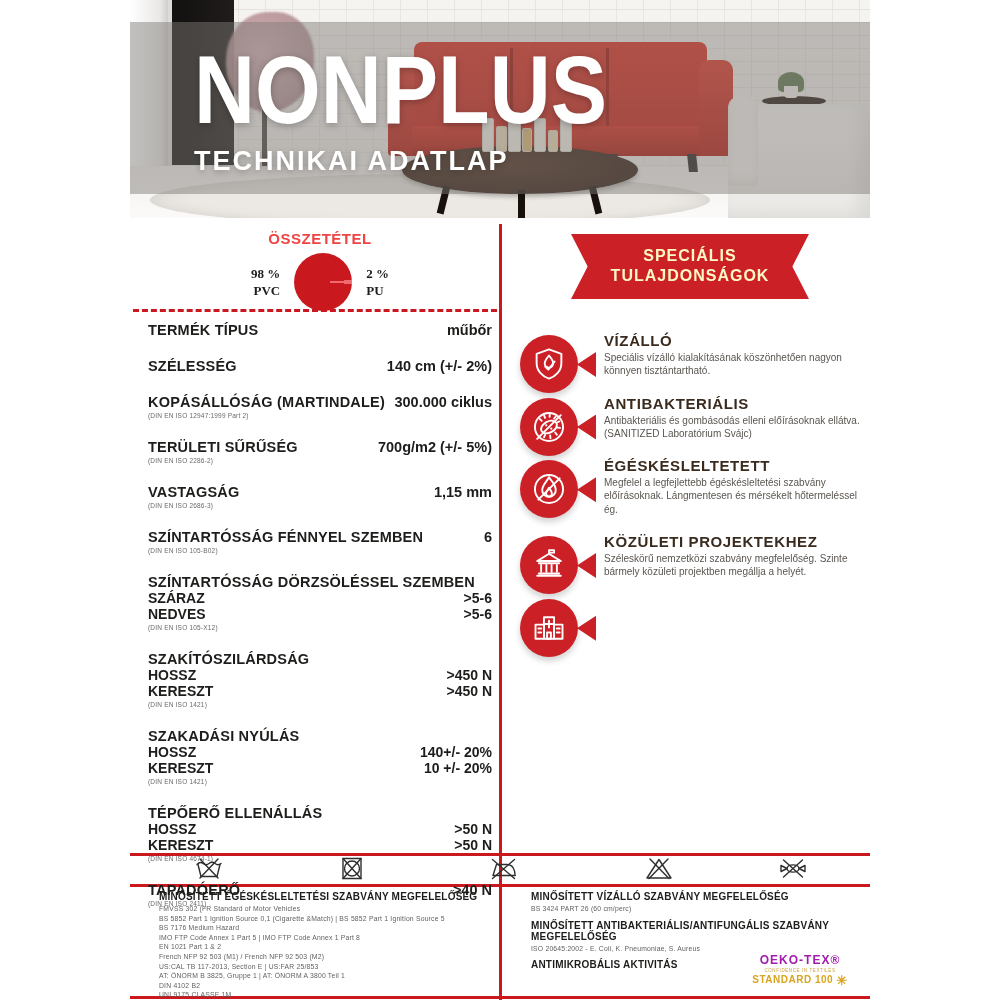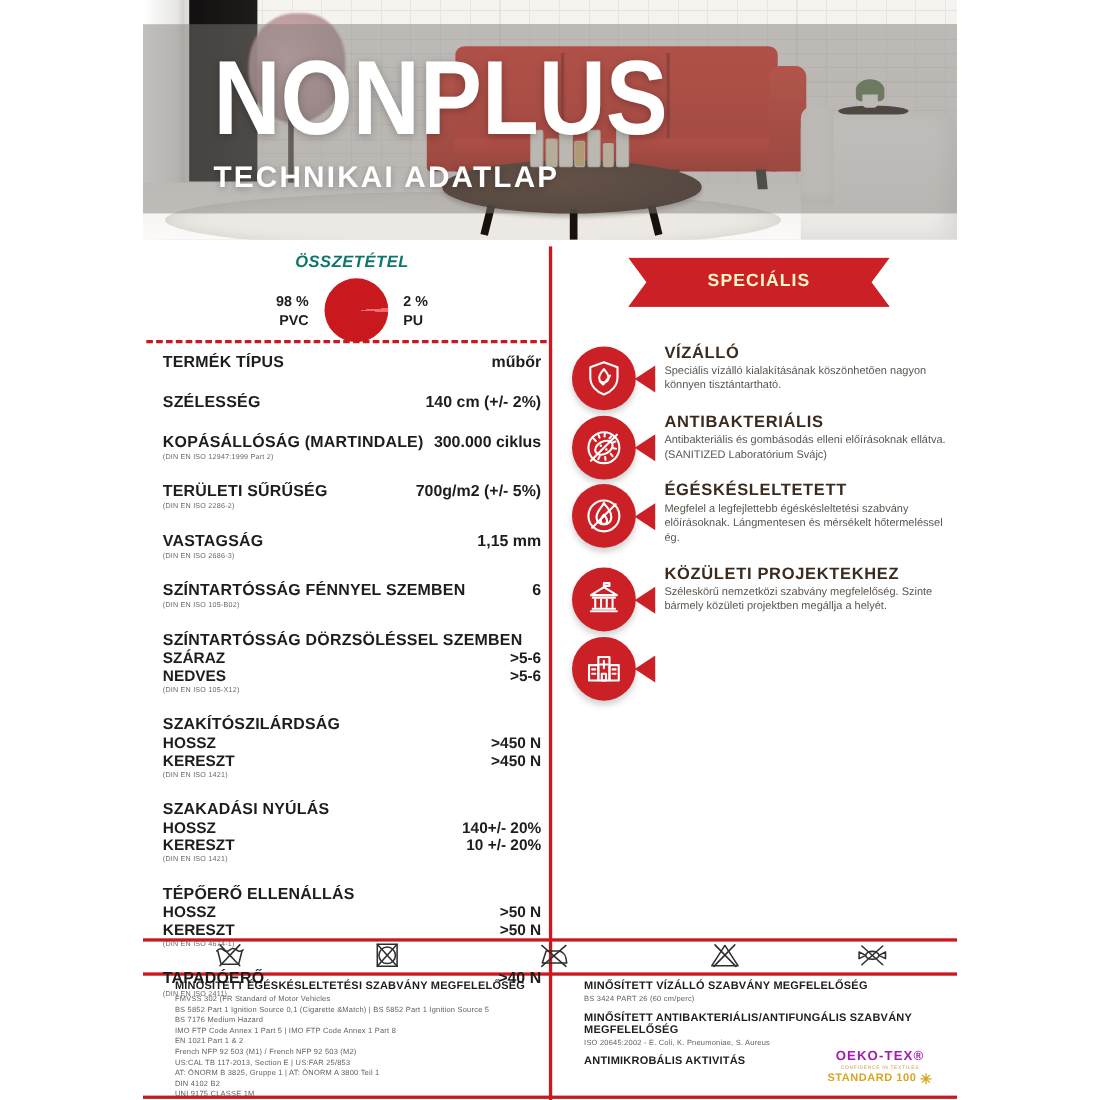--- a/index.html
+++ b/index.html
@@ -56,25 +56,25 @@
 
   
   .v-divider{position:absolute;left:499px;top:224px;width:3px;height:776px;background:#c9191f;}
   .dashed-line{position:absolute;left:133px;top:309px;width:364px;border-top:3px dashed #c9191f;}
   .band-line-top{position:absolute;left:130px;top:853px;width:740px;height:3px;background:#c9191f;}
   .band-line-bottom{position:absolute;left:130px;top:884px;width:740px;height:3px;background:#c9191f;}
   .bottom-line{position:absolute;left:130px;top:996px;width:740px;height:3px;background:#c9191f;}
 
   
   .composition{position:absolute;left:148px;top:230px;width:344px;text-align:center;}
-  .comp-title{font-size:15px;font-weight:800;letter-spacing:.5px;color:#0f766e;font-style:italic;}
+  .comp-title{font-size:15px;font-weight:800;letter-spacing:.5px;color:#ef4444;}
   .comp-row{display:flex;justify-content:center;align-items:center;margin-top:6px;gap:14px;}
   .pie{width:58px;height:58px;border-radius:50%;
        background:conic-gradient(from 0deg,#c9191f 0deg 86deg,#ef6a6e 86deg 94deg,#c9191f 94deg 360deg);}
-  .comp-lab{font-size:13px;font-weight:800;line-height:17px;color:#1d1d1b;}
+  .comp-lab{font-size:13px;font-weight:800;line-height:17px;color:#1d1d1b;font-family:Liberation Serif, serif;}
   .comp-lab.left{text-align:right;} .comp-lab.right{text-align:left;}
 
   
   .specs{position:absolute;left:148px;top:322px;width:344px;}
   .spec-row{margin-bottom:20px;}
   .spec-main{display:flex;justify-content:space-between;align-items:baseline;}
   .spec-label{font-size:14.5px;font-weight:800;letter-spacing:.2px;}
   .spec-value{font-size:14.5px;font-weight:800;white-space:nowrap;}
   .spec-sub{display:flex;justify-content:space-between;font-size:14px;font-weight:800;line-height:16px;}
   .spec-std{font-size:6.5px;color:#6a6a6a;margin-top:2px;letter-spacing:.2px;}
@@ -297,20 +297,21 @@
         <span class="spec-label">TAPADÓERŐ</span>
         <span class="spec-value">&gt;40 N</span>
       </div>
       <div class="spec-std">(DIN EN ISO 2411)</div>
     </div>
   </div>
 
   <div class="rightcol">
     <div class="ribbon">
       <div>SPECIÁLIS</div>
+      <div>TULAJDONSÁGOK</div>
     </div>
 
     <div class="features">
 
       <div class="feature">
         <div class="f-iconwrap">
           <div class="f-circle">
             <svg viewBox="0 0 32 32">
               <path d="M16 3 L27 7 V15 C27 22 22 27 16 29 C10 27 5 22 5 15 V7 Z"></path>
               <path d="M16 8.5 C18.3 11.3 19.8 13 19.8 15.4 A3.8 3.8 0 1 1 12.2 15.4 C12.2 13 13.7 11.3 16 8.5 Z"></path>

